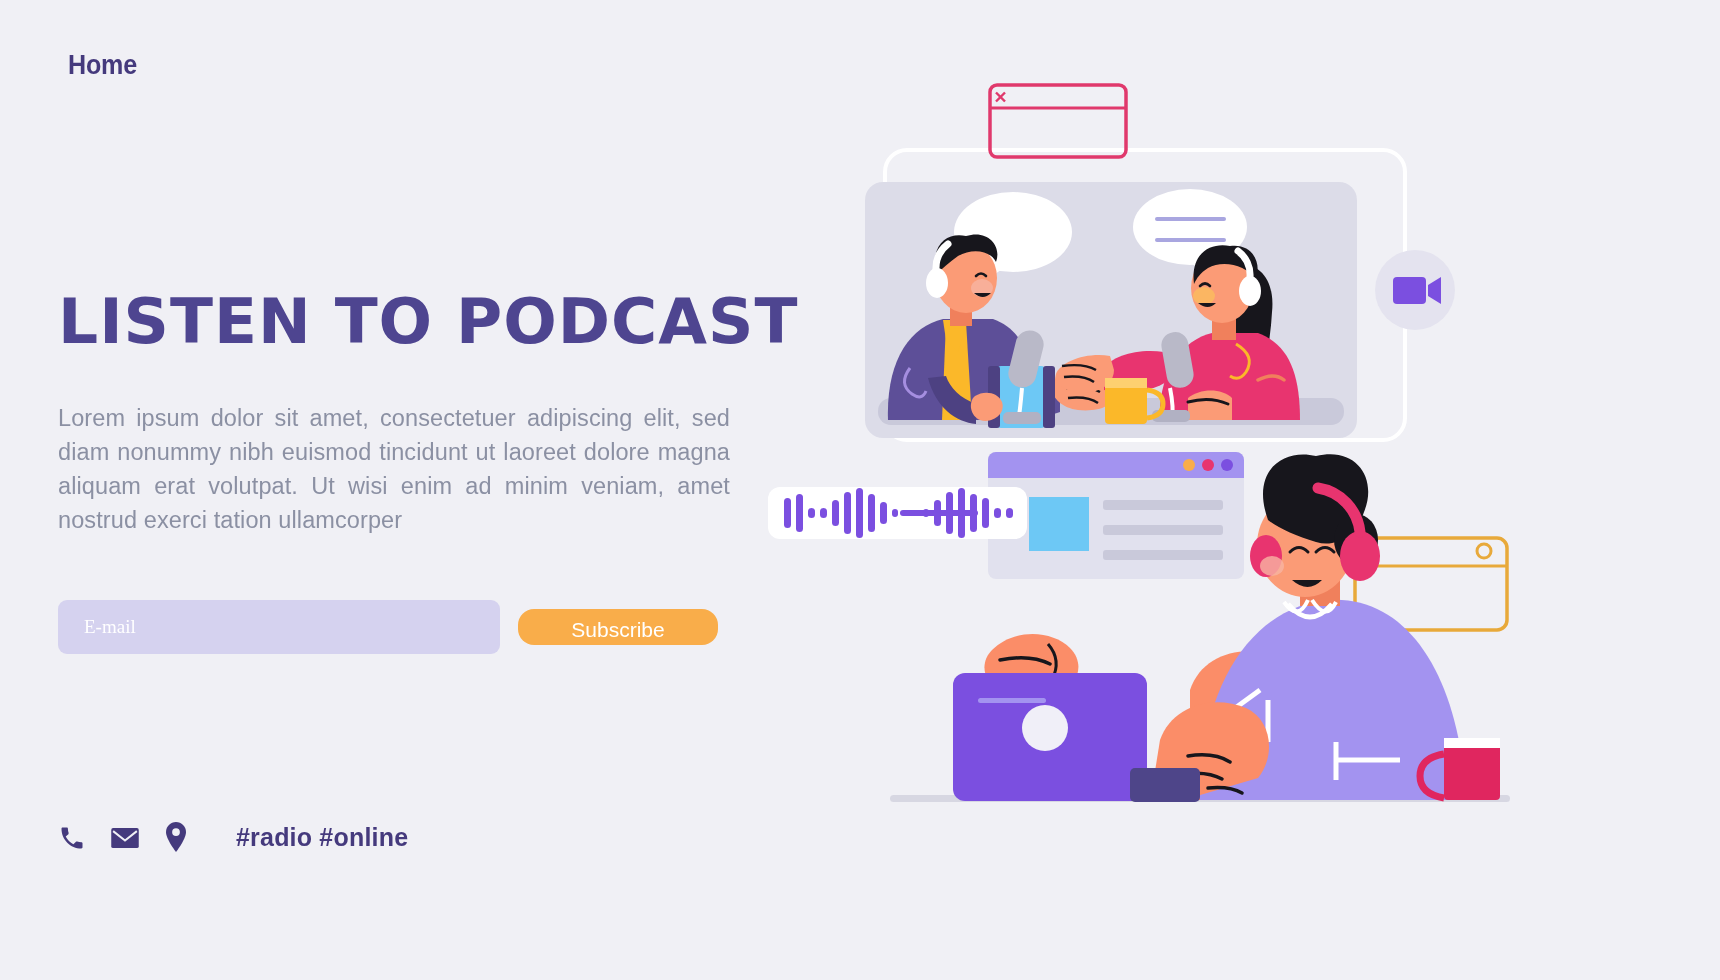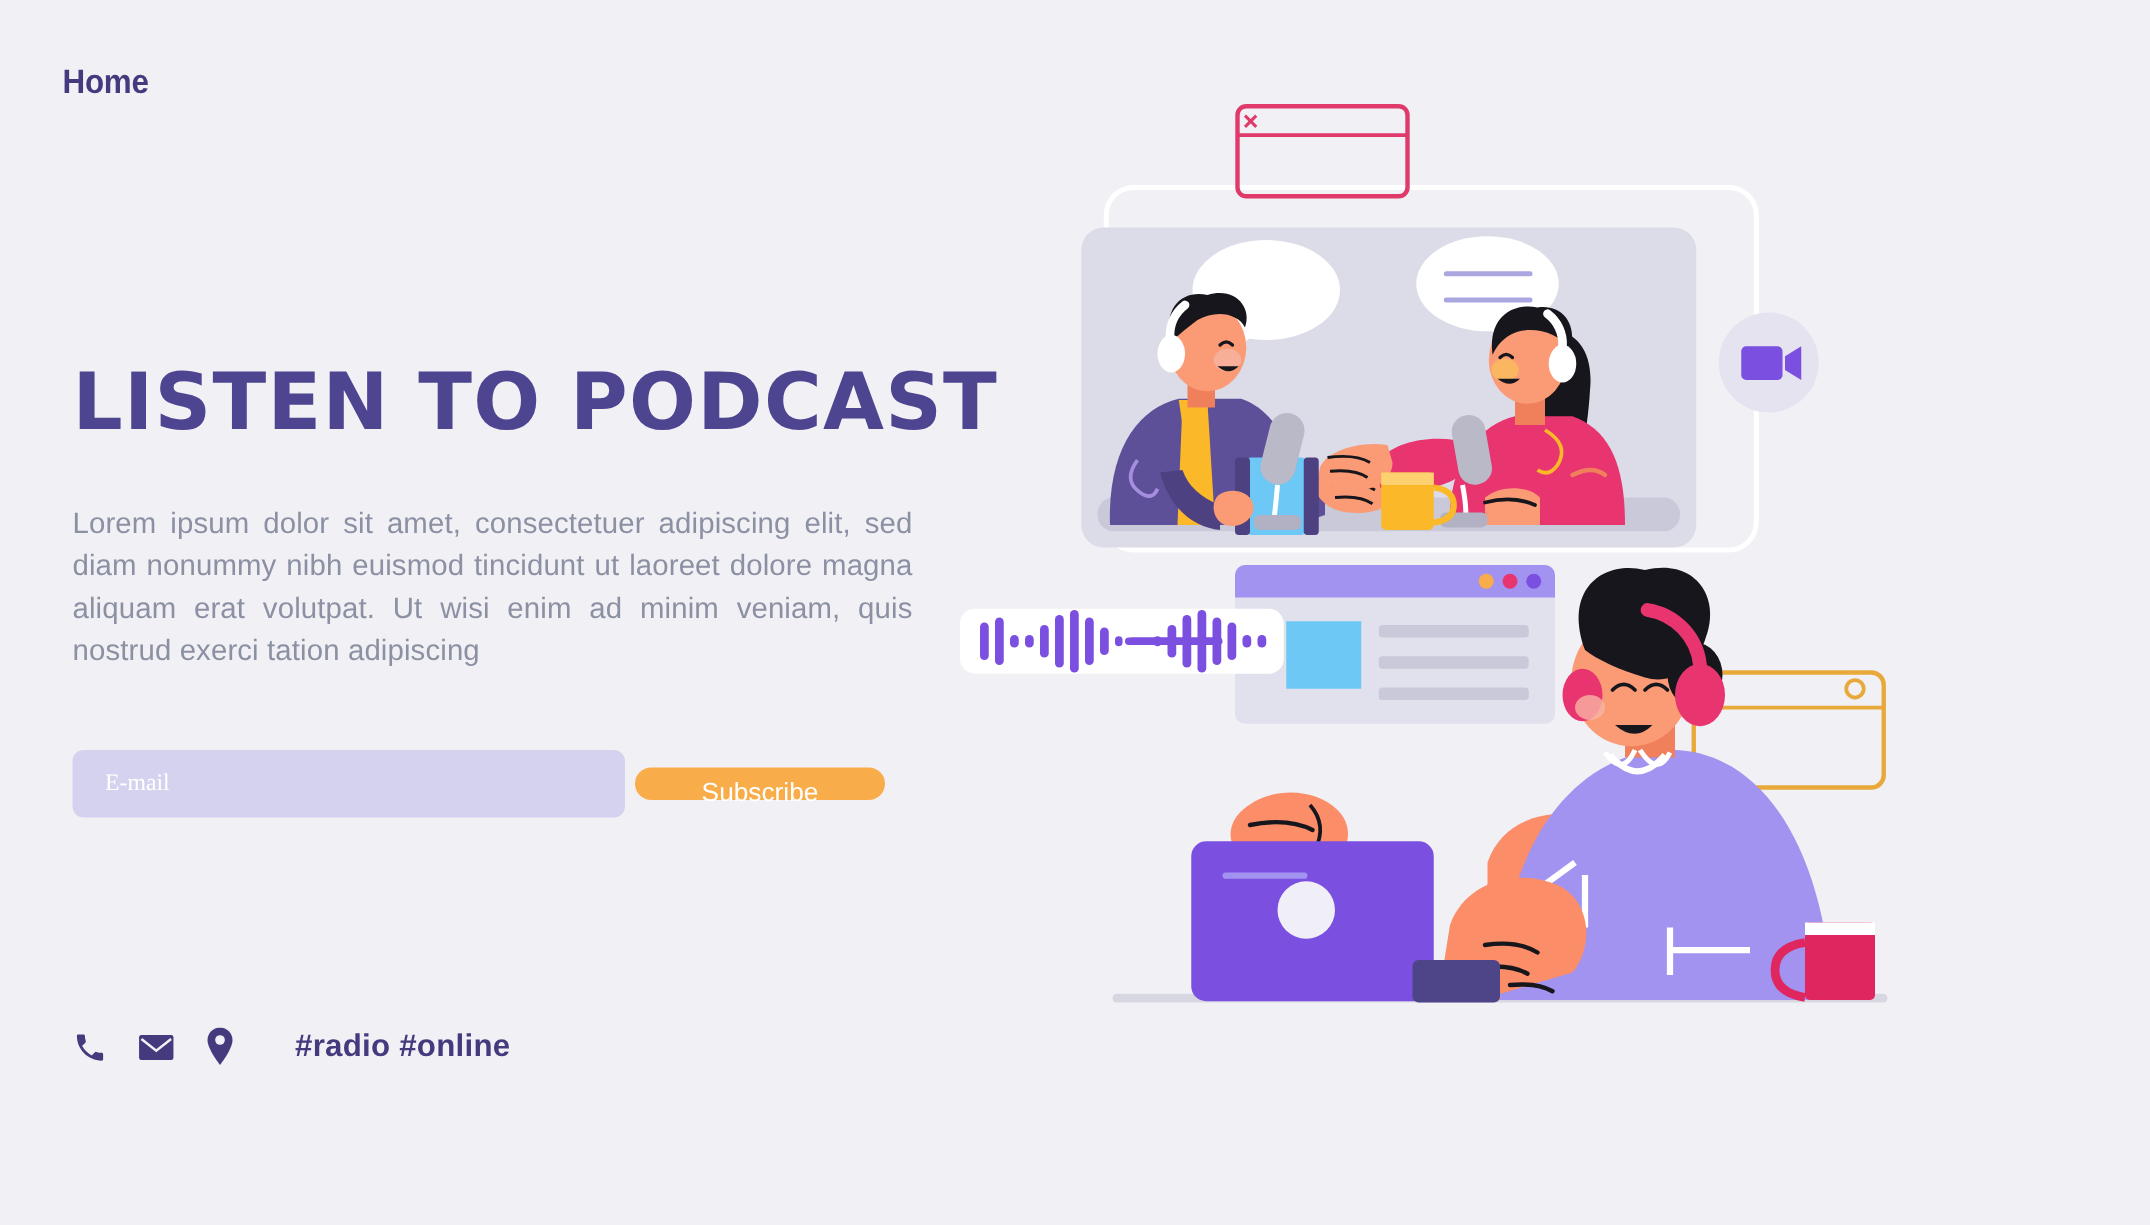--- a/index.html
+++ b/index.html
@@ -6,21 +6,21 @@
   body{
     width:1720px;height:980px;
     background:#f0f0f5;
     font-family:"Liberation Sans", sans-serif;
     overflow:hidden;
     position:relative;
   }
   .page{position:relative;width:1720px;height:980px;}
 
   
-  .nav{position:absolute;left:50px;top:50px;display:flex;align-items:center;}
+  .nav{position:absolute;left:68px;top:50px;display:flex;align-items:center;}
   .nav-item{
     color:#453a7d;font-size:27px;font-weight:bold;
     letter-spacing:-0.2px;white-space:nowrap;cursor:pointer;
     font-family:"Liberation Sans Narrow","Liberation Sans",sans-serif;
     transform:scaleX(.93);transform-origin:left center;
   }
   .nav-slot{width:224px;}
 
   
   .left{position:absolute;left:58px;top:290px;width:680px;}
@@ -49,22 +49,22 @@
   .form-row{position:absolute;left:0;top:310px;display:flex;align-items:center;}
   .email-input{
     width:390px;height:36px;
     background:#d5d2ef;border:none;border-radius:9px;
     padding:9px 26px;font-size:19px;color:#ffffff;
     font-family:Liberation Serif, serif;
     outline:none;
   }
   .email-input::placeholder{color:#ffffff;opacity:1;}
   .subscribe-btn{
-    margin-left:8px;
-    width:200px;height:26px;
+    margin-left:18px;
+    width:200px;height:36px;
     background:#f9ad4a;border:none;border-radius:16px;
     color:#ffffff;font-size:21px;cursor:pointer;
     font-family:"Liberation Sans Narrow","Liberation Sans",sans-serif;
     padding:9px 0;
   }
 
   
   .footer{position:absolute;left:58px;top:822px;display:flex;align-items:flex-end;}
   .footer svg{display:block;}
   .f-icon{margin-right:24px;cursor:pointer;}
@@ -84,21 +84,21 @@
 <div class="page">
 
   <nav class="nav">
     <div class="nav-slot">
       <div class="nav-item">Home</div>
     </div>
   </nav>
 
   <div class="left">
     <h1 class="headline">LISTEN TO PODCAST</h1>
-    <p class="paragraph">Lorem ipsum dolor sit amet, consectetuer adipiscing elit, sed diam nonummy nibh euismod tincidunt ut laoreet dolore magna aliquam erat volutpat. Ut wisi enim ad minim veniam, quis nostrud exerci tation adipiscing</p>
+    <p class="paragraph">Lorem ipsum dolor sit amet, consectetuer adipiscing elit, sed diam nonummy nibh euismod tincidunt ut laoreet dolore magna aliquam erat volutpat. Ut wisi enim ad minim veniam, amet nostrud exerci tation ullamcorper</p>
 
     <div class="form-row">
       <input class="email-input" type="text" placeholder="E-mail" style="">
       <button class="subscribe-btn">Subscribe</button>
     </div>
   </div>
 
   <div class="footer">
     <span class="f-icon">
       <svg width="28" height="28" viewBox="0 0 24 24">

